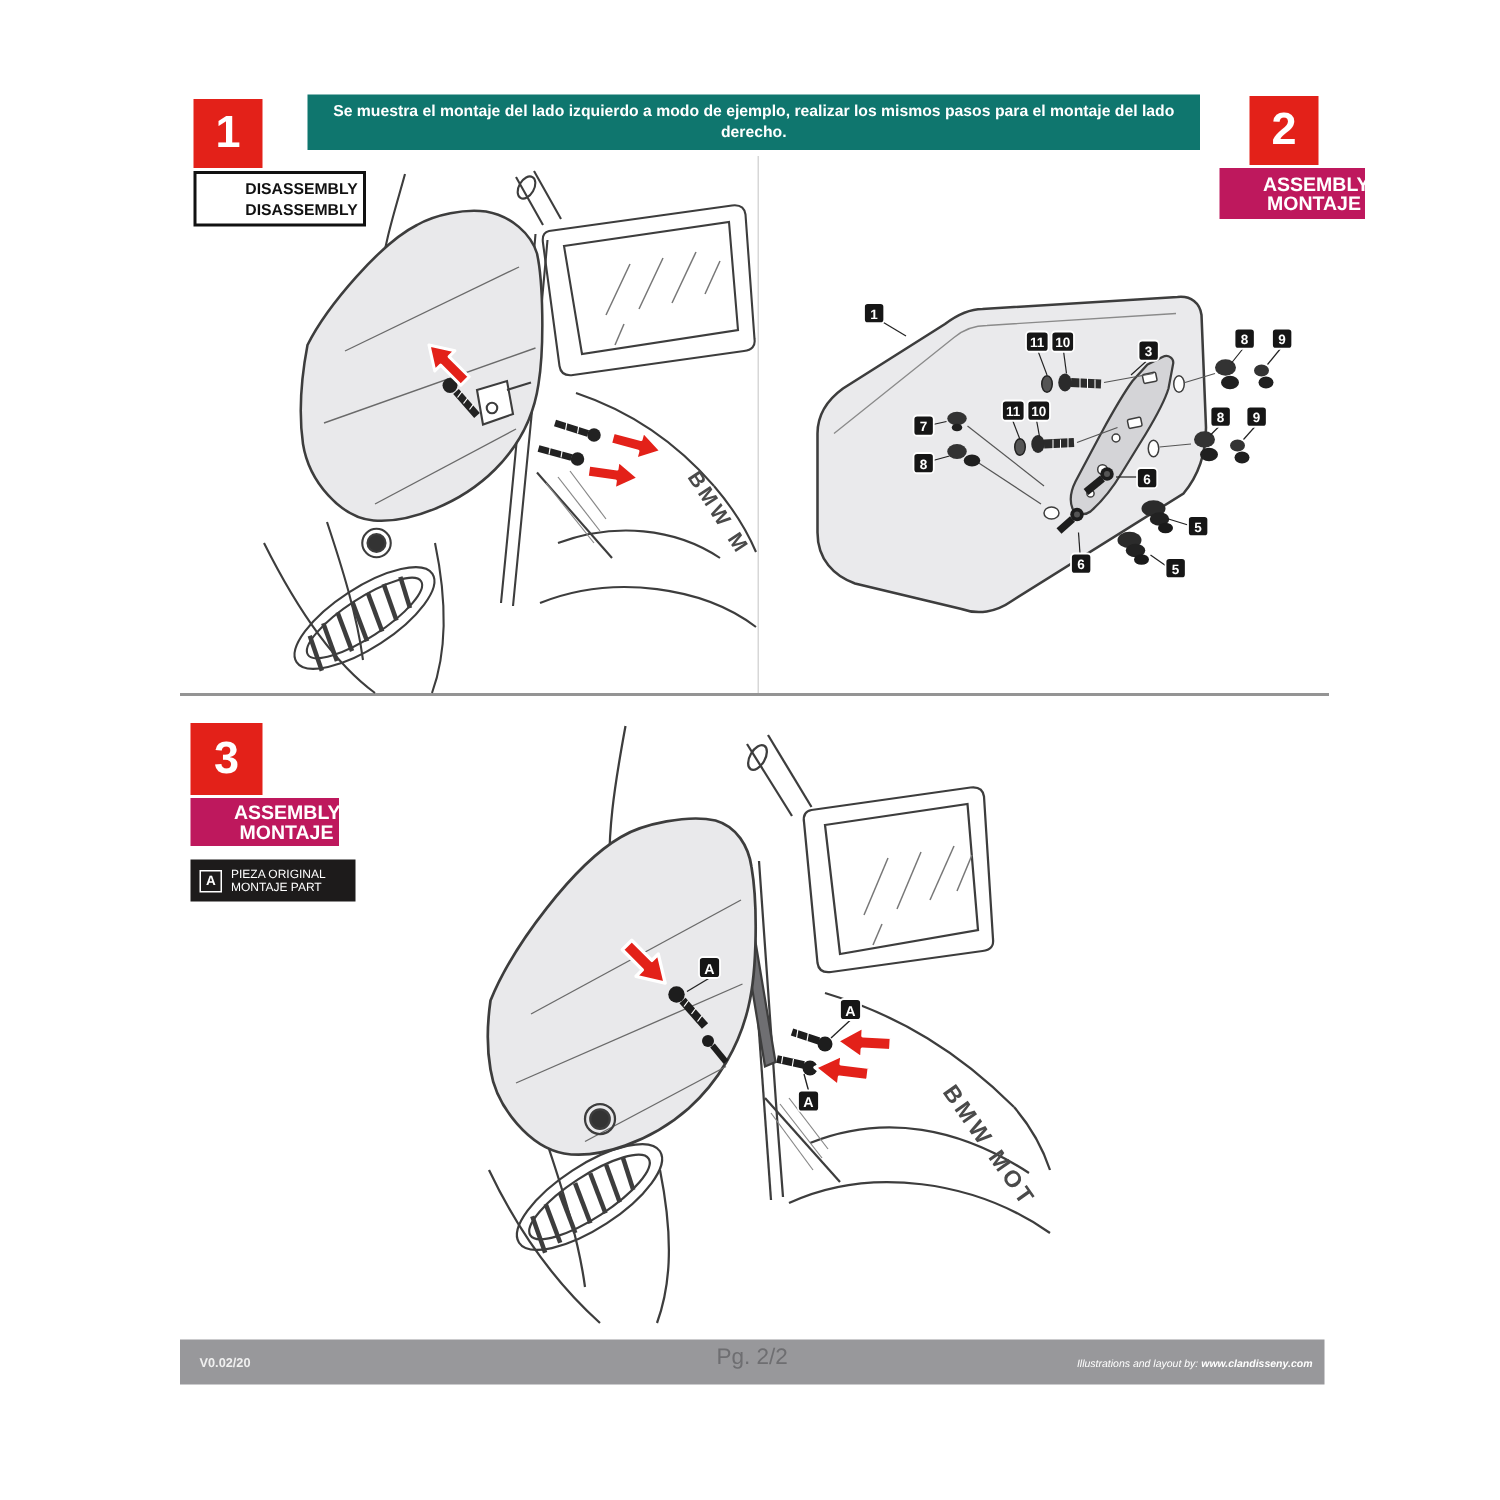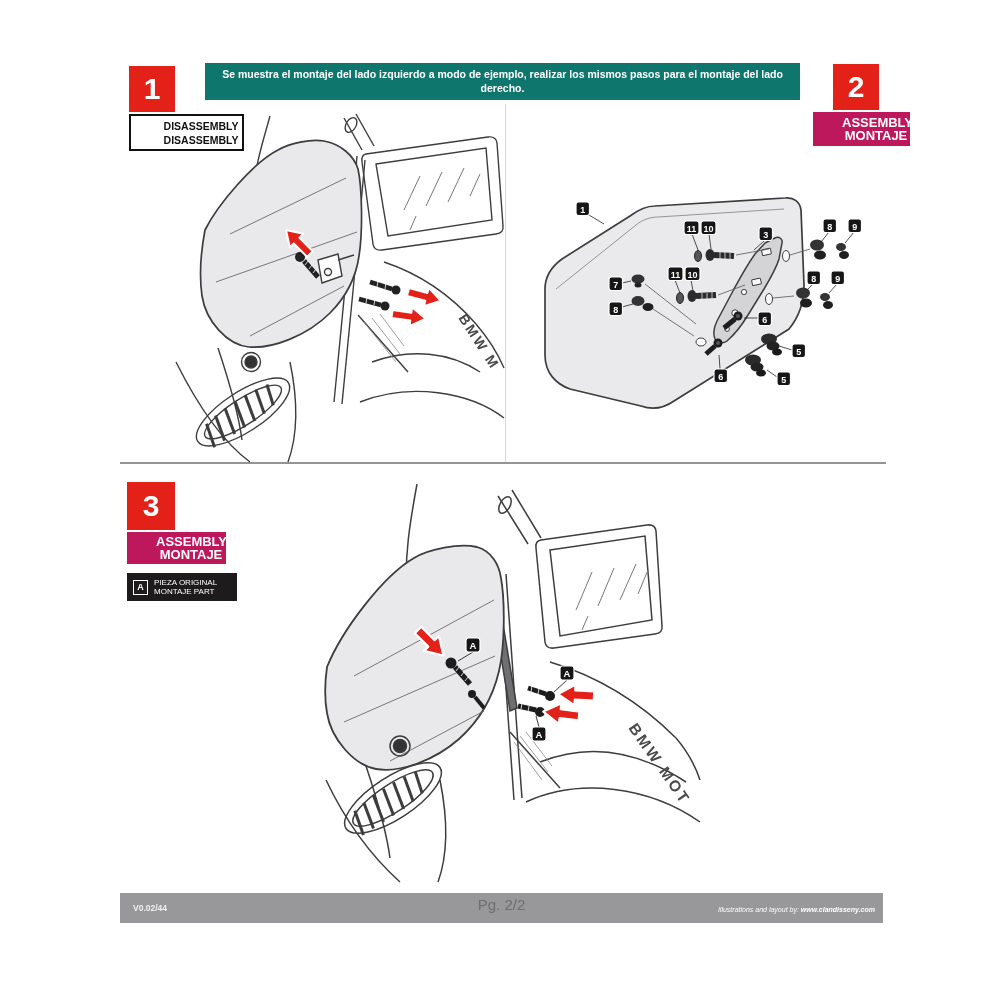--- a/index.html
+++ b/index.html
@@ -380,21 +380,21 @@
       <text class="chip" x="175" y="169" font-size="9.5">A</text>
       <rect x="262" y="186" width="14" height="14" rx="2.5" fill="#161616" stroke="#fff" stroke-width="1.2"></rect>
       <text class="chip" x="269" y="197" font-size="9.5">A</text>
       <rect x="234" y="247" width="14" height="14" rx="2.5" fill="#161616" stroke="#fff" stroke-width="1.2"></rect>
       <text class="chip" x="241" y="258" font-size="9.5">A</text>
     </g>
     <text class="brand" x="330" y="248" transform="rotate(55 330 248)" font-size="15.5" letter-spacing="2.5">BMW MOT</text>
   </svg>
 
   <div class="footer">
-    <span class="version">V0.02/44</span>
+    <span class="version">V0.02/20</span>
     <span class="pageno">Pg. 2/2</span>
     <span class="credits">
       <span>Illustrations and layout by:</span>
       <b>www.clandisseny.com</b>
     </span>
   </div>
 
 </div>
 
 </body></html>

